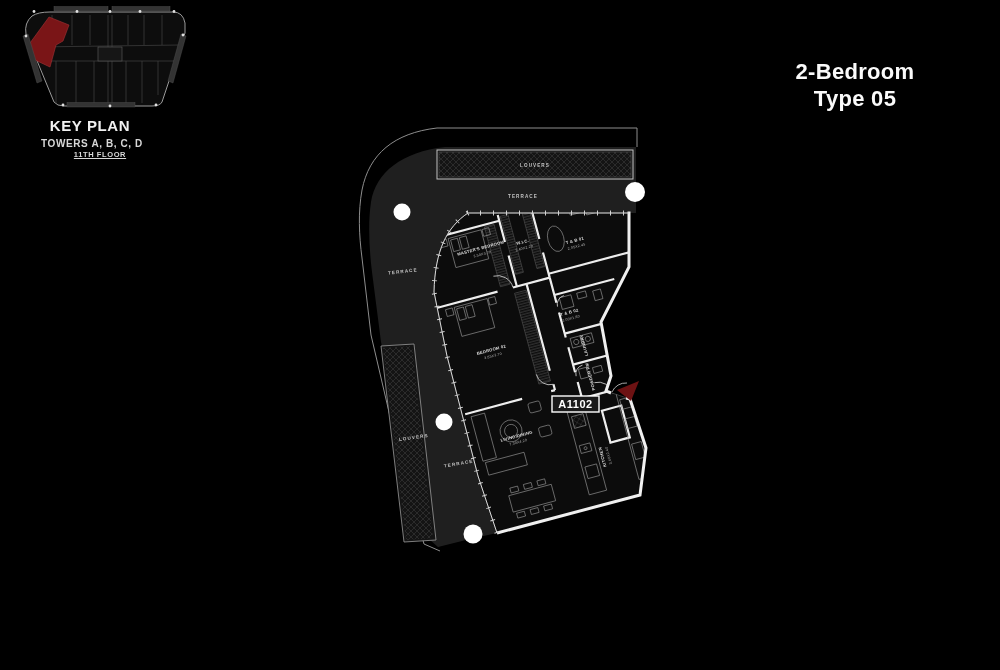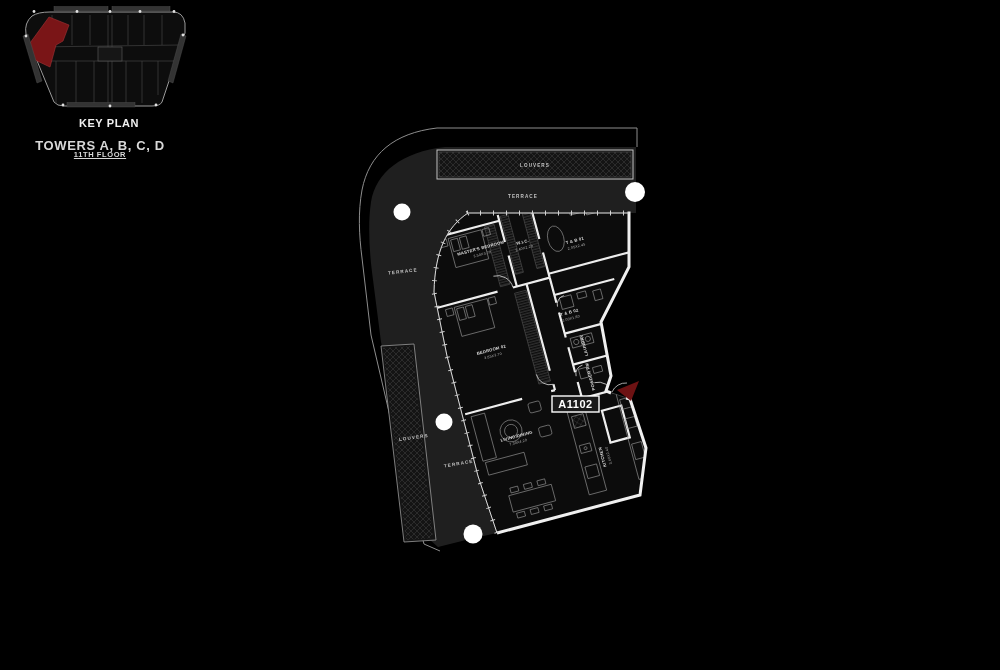--- a/index.html
+++ b/index.html
@@ -1,40 +1,44 @@
 <!DOCTYPE html>
 <html><head>
 <meta charset="utf-8">
 <style>
   html,body{margin:0;padding:0;background:#000;}
   #canvas{position:relative;width:1000px;height:670px;background:#000;overflow:hidden;
           font-family:"Liberation Sans", sans-serif;}
   .caption{position:absolute;text-align:center;color:#e6e6e6;font-weight:bold;letter-spacing:.6px;}
-  #keyplan-title{left:19px;top:117px;width:180px;font-size:11px;color:#f0f0f0;}
-  #keyplan-sub1{left:10px;top:138px;width:180px;font-size:13px;color:#d8d8d8;}
+  #keyplan-title{left:0;top:117px;width:180px;font-size:15px;color:#f0f0f0;}
+  #keyplan-sub1{left:2px;top:138px;width:180px;font-size:10px;color:#d8d8d8;}
   #keyplan-sub2{left:10px;top:150px;width:180px;font-size:7.5px;color:#d8d8d8;text-decoration:underline;}
   #plan-title{left:755px;top:58px;width:200px;font-size:22px;line-height:27px;color:#fafafa;letter-spacing:.3px;}
   svg text{font-family:"Liberation Sans", sans-serif;}
   .rm-name{fill:#dedede;font-size:4.2px;font-weight:bold;letter-spacing:.25px;text-anchor:middle;}
   .rm-dims{fill:#b5b5b5;font-size:3.6px;letter-spacing:.2px;text-anchor:middle;}
   .zone-label{fill:#c2c2c2;font-size:4.6px;letter-spacing:1.1px;text-anchor:middle;font-weight:bold;}
   .wall{stroke:#f0f0f0;stroke-width:3;fill:none;stroke-linecap:butt;}
   .wall-thin{stroke:#ededed;stroke-width:2.2;fill:none;}
   .furn{stroke:#9a9a9a;stroke-width:.6;fill:none;}
   .arc{stroke:#cfcfcf;stroke-width:.8;fill:none;}
 </style>
 </head>
 <body>
 
 <div id="canvas">
 
   
   <div class="caption" id="keyplan-title">KEY PLAN</div>
   <div class="caption" id="keyplan-sub1">TOWERS A, B, C, D</div>
   <div class="caption" id="keyplan-sub2">11TH FLOOR</div>
+  <div class="caption" id="plan-title">
+    <div>2-Bedroom</div>
+    <div>Type 05</div>
+  </div>
 
   <svg width="1000" height="670" viewBox="0 0 1000 670">
     <defs>
       <pattern id="xhatch" width="6" height="6" patternUnits="userSpaceOnUse">
         <path d="M0,6 L6,0 M0,0 L6,6" stroke="#3a3a3a" stroke-width="0.6"></path>
       </pattern>
       <pattern id="combH" width="4" height="2.6" patternUnits="userSpaceOnUse">
         <line x1="0" y1="1" x2="4" y2="1" stroke="#6e6e6e" stroke-width="0.5"></line>
       </pattern>
       <clipPath id="unitClip">

